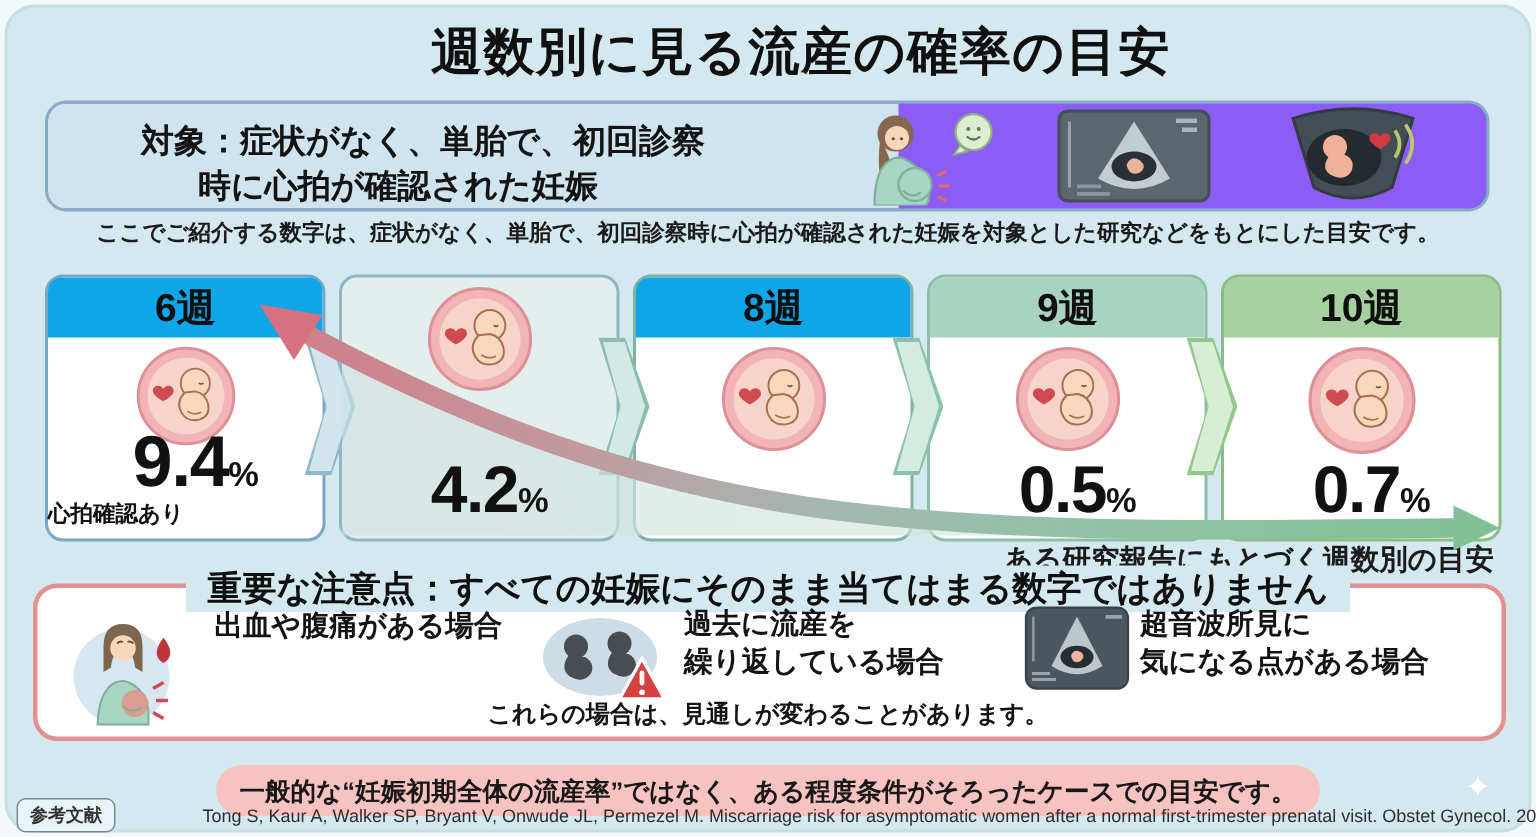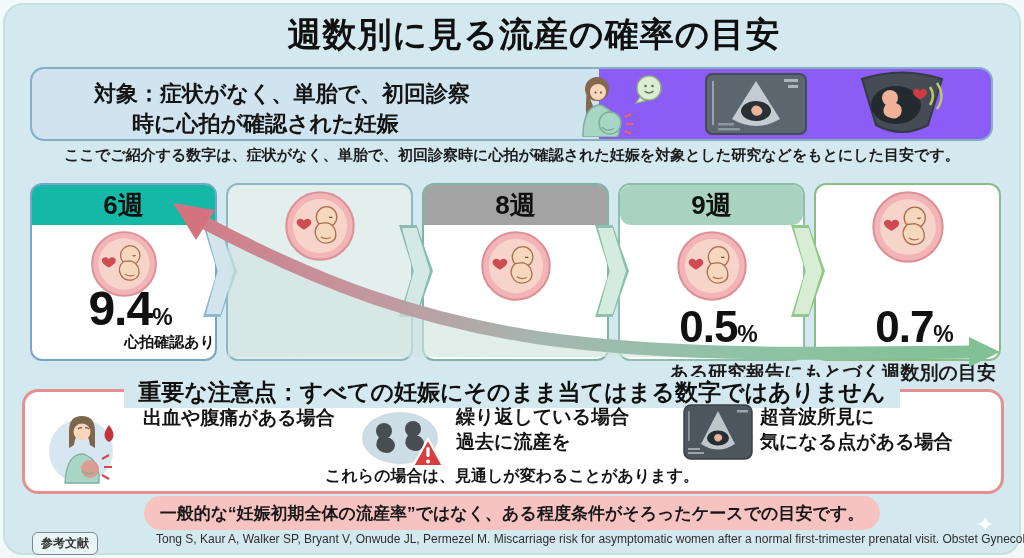--- a/index.html
+++ b/index.html
@@ -26,37 +26,37 @@
   
   .card{position:absolute;top:183px;width:183px;height:174px;border:2.5px solid #888;border-radius:12px;background:#fff;}
   .c1{left:30px;}.c2{left:226px;}.c3{left:422px;}.c4{left:618px;}.c5{left:814px;}
   .card-head{height:40px;border-radius:9px 9px 0 0;display:flex;align-items:center;justify-content:center;font-size:26px;font-weight:800;color:#101010;}
   .fetus{position:relative;z-index:6;display:block;margin:4px auto 0;}
   .pct{position:absolute;z-index:6;left:0;right:0;bottom:10px;text-align:center;line-height:1;white-space:nowrap;margin-left:14px;}
   .pct-val{font-size:44px;font-weight:800;letter-spacing:-1px;}
   .c1 .pct{bottom:26px;}
   .c1 .pct-val{font-size:48px;}
   .pct-unit{font-size:23px;font-weight:800;}
-  .card-note{position:absolute;z-index:6;left:0;right:0;bottom:7px;text-align:right;font-size:15px;font-weight:700;font-family:Liberation Mono, monospace;}
+  .card-note{position:absolute;z-index:6;left:0;right:0;bottom:7px;text-align:left;font-size:15px;font-weight:700;font-family:Liberation Mono, monospace;}
   
   .arrow-layer{position:absolute;left:0;top:168px;width:1024px;height:210px;z-index:5;pointer-events:none;}
   .arrow-note{position:absolute;top:360px;right:28px;font-size:19px;font-weight:700;color:#1b1b1b;}
   
   .warn-box{position:absolute;left:22px;top:389px;width:976px;height:99px;border:3px solid #e59090;border-radius:16px;background:#ffffff;}
   .warn-title{position:absolute;top:377px;left:0;right:0;text-align:center;z-index:7;}
   .warn-title span{display:inline-block;background:#d4e9ef;padding:0 14px;font-size:23px;font-weight:800;color:#101010;}
   .warn-item-icon{position:absolute;z-index:7;}
   .warn-label{position:absolute;z-index:7;font-size:19px;font-weight:800;color:#141414;line-height:1.3;white-space:nowrap;}
   .warn-foot{position:absolute;top:466px;left:0;right:0;text-align:center;font-size:16px;font-weight:800;z-index:7;color:#141414;}
   
-  .banner{position:absolute;left:144px;top:496px;width:736px;height:34px;background:#f6c3c0;border-radius:18px;display:flex;align-items:center;justify-content:center;z-index:7;}
+  .banner{position:absolute;left:144px;top:510px;width:736px;height:34px;background:#f6c3c0;border-radius:18px;display:flex;align-items:center;justify-content:center;z-index:7;}
   .banner span{font-size:17px;font-weight:800;color:#181818;white-space:nowrap;}
   .sparkle{position:absolute;top:512px;left:976px;color:#ffffff;font-size:22px;z-index:8;}
   
-  .ref-row{position:absolute;left:32px;top:532px;right:16px;display:flex;z-index:7;gap:48px;}
+  .ref-row{position:absolute;left:11px;top:532px;right:16px;display:flex;align-items:center;z-index:7;gap:48px;}
   .ref-label{border:1.5px solid #7b8a90;border-radius:6px;padding:2px 8px;font-size:12px;font-weight:700;color:#333;background:#e9f4f6;white-space:nowrap;}
   .ref-text{margin-left:10px;font-size:12px;color:#2e2e2e;white-space:nowrap;}
 </style>
 </head>
 <body>
 
 <div id="canvas">
   <div class="board"></div>
 
   <div class="title">週数別に見る流産の確率の目安</div>
@@ -138,46 +138,48 @@
         <path d="M25.5 39 c-2.5 -4.5 -9 -3 -9 1.8 c0 4.2 9 8.7 9 8.7 c0 0 9 -4.5 9 -8.7 c0 -4.8 -6.5 -6.3 -9 -1.8 z" fill="#cf4b52"></path>
         <circle cx="53" cy="34" r="12.5" fill="#f8d8bc" stroke="#a96f52" stroke-width="1.6"></circle>
         <path d="M44 42 q-8 8 -3 17 q5 9 16 6 q9 -3 7 -13 q-2 -9 -11 -11 z" fill="#f8d8bc" stroke="#a96f52" stroke-width="1.6"></path>
         <path d="M46 58 q6 4 12 1" stroke="#a96f52" fill="none" stroke-width="1.4"></path>
         <path d="M56 34 q2 1.5 4 0" stroke="#7a4a33" fill="none" stroke-width="1.3"></path>
       </g>
     </defs>
   </svg>
 
   <div class="card c1" style="border-color: rgb(122, 166, 198); background: rgb(255, 255, 255);">
-    <div class="card-head" style="background: #14b8a6; text-align: right;">6週</div>
+    <div class="card-head" style="background: #0ea5e9; text-align: right;">6週</div>
     <svg class="fetus" width="70" height="70" viewBox="0 0 90 90">
         <use href="#fetus-sym"></use>
       </svg>
     <div class="pct"><span class="pct-val">9.4</span><span class="pct-unit">%</span></div>
     <div class="card-note">心拍確認あり</div>
   </div>
   <div class="card c2" style="border-color: rgb(141, 184, 195); background: rgb(226, 239, 237);">
     <svg class="fetus" width="74" height="74" viewBox="0 0 90 90">
         <use href="#fetus-sym"></use>
       </svg>
+    <div class="pct"><span class="pct-val">4.2</span><span class="pct-unit">%</span></div>
   </div>
   <div class="card c3" style="border-color: rgb(129, 179, 163); background: rgb(255, 255, 255);">
-    <div class="card-head" style="background: #a3a3a3;">8週</div>
+    <div class="card-head" style="background: #0ea5e9;">8週</div>
     <svg class="fetus" width="74" height="74" viewBox="0 0 90 90">
         <use href="#fetus-sym"></use>
       </svg>
   </div>
   <div class="card c4" style="border-color: rgb(142, 189, 168); background: rgb(255, 255, 255);">
-    <div class="card-head" style="background: rgb(168, 211, 192); border-radius: 11px;">9週</div>
+    <div class="card-head" style="background: rgb(168, 211, 192);">9週</div>
     <svg class="fetus" width="74" height="74" viewBox="0 0 90 90">
         <use href="#fetus-sym"></use>
       </svg>
     <div class="pct"><span class="pct-val">0.5</span><span class="pct-unit">%</span></div>
   </div>
   <div class="card c5" style="border-color: rgb(141, 187, 133); background: rgb(255, 255, 255);">
+    <div class="card-head" style="background: rgb(166, 208, 159);">10週</div>
     <svg class="fetus" width="76" height="76" viewBox="0 0 90 90">
         <use href="#fetus-sym"></use>
       </svg>
     <div class="pct"><span class="pct-val">0.7</span><span class="pct-unit">%</span></div>
   </div>
 
   <svg class="arrow-layer" viewBox="0 0 1024 210">
     <defs>
       <linearGradient id="curveGrad" x1="0" y1="0" x2="1" y2="0">
         <stop offset="0" stop-color="#cf7f8a"></stop>
@@ -221,22 +223,22 @@
       <circle cx="24" cy="24" r="8"></circle>
         <path d="M19 30 q-6 9 1 14 q9 5 14 -2 q3 -7 -4 -11 z"></path>
       <circle cx="53" cy="22" r="8"></circle>
         <path d="M48 28 q-6 9 1 14 q9 5 14 -2 q3 -7 -4 -11 z"></path>
     </g>
     <path d="M68 32 L83 59 L53 59 Z" fill="#d64040" stroke="#ffffff" stroke-width="2.2"></path>
     <rect x="66.4" y="40" width="3.2" height="10" rx="1.6" fill="#ffffff"></rect>
       <circle cx="68" cy="54.5" r="1.9" fill="#ffffff"></circle>
   </svg>
   <div class="warn-label" style="left:456px;top:405px;">
+    <div>過去に流産を</div>
     <div>繰り返している場合</div>
-    <div>過去に流産を</div>
   </div>
 
   <svg class="warn-item-icon" style="left:680px;top:402px;" width="76" height="62" viewBox="0 0 76 62">
     <rect x="4" y="3" width="68" height="54" rx="7" fill="#4c565e" stroke="#3a4249" stroke-width="1.5"></rect>
     <path d="M38 9 L21 42 Q38 53 55 42 Z" fill="#bcc6cb"></path>
     <ellipse cx="38" cy="36" rx="11" ry="7.5" fill="#272e33"></ellipse>
     <path d="M34 35 q2 -5 7 -2 q3 3 -1 6 q-5 2 -6 -4 z" fill="#e9b49b"></path>
     <rect x="57" y="8" width="11" height="2.5" fill="#9aa5ac"></rect>
     <rect x="8" y="46" width="12" height="2" fill="#9aa5ac"></rect>
       <rect x="8" y="50" width="16" height="2" fill="#9aa5ac"></rect>

